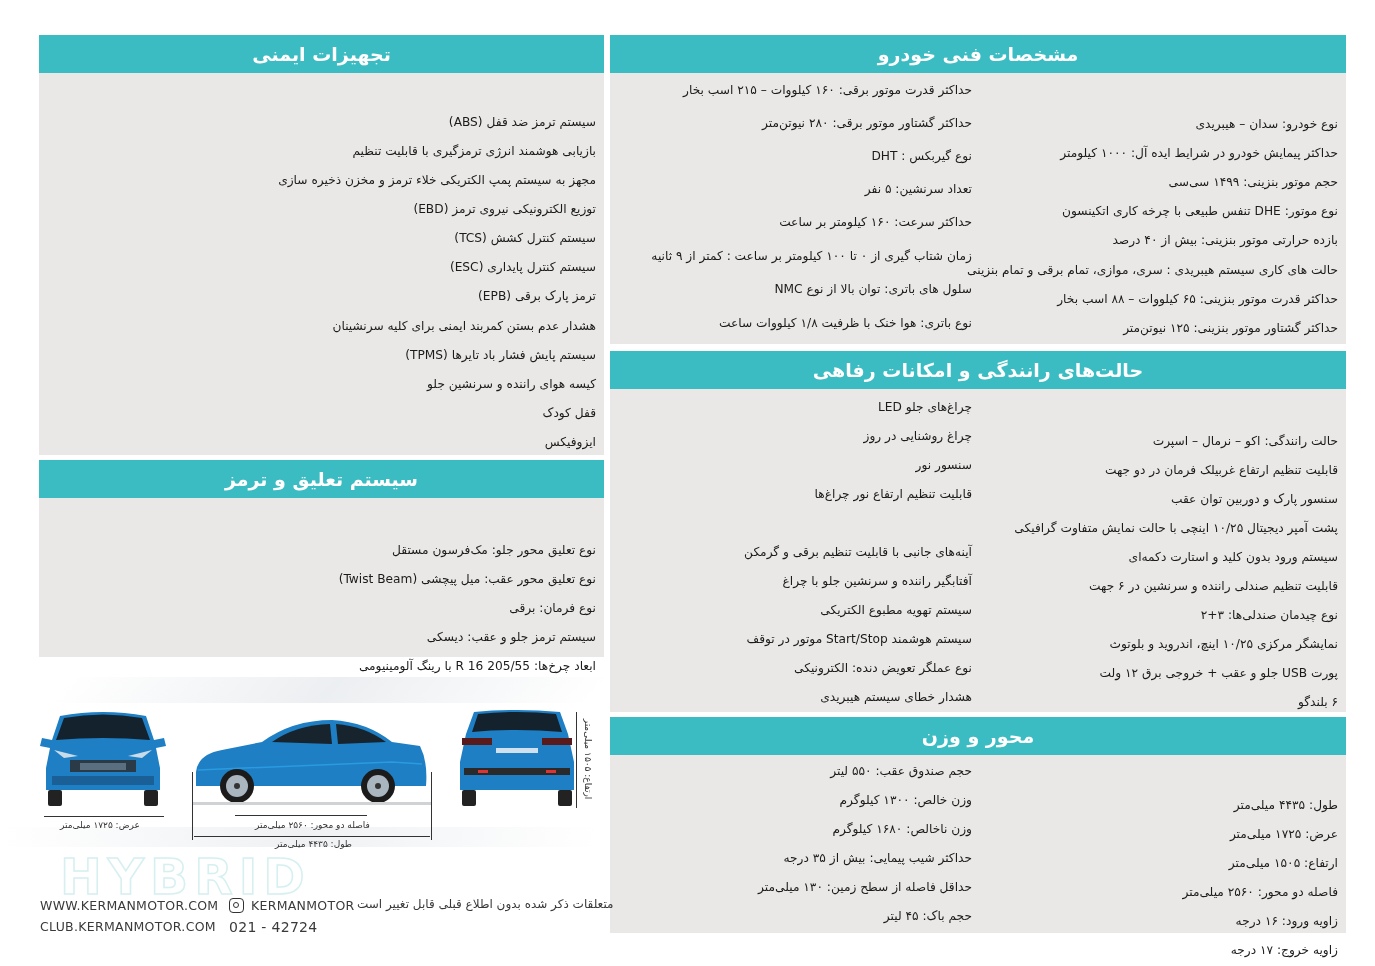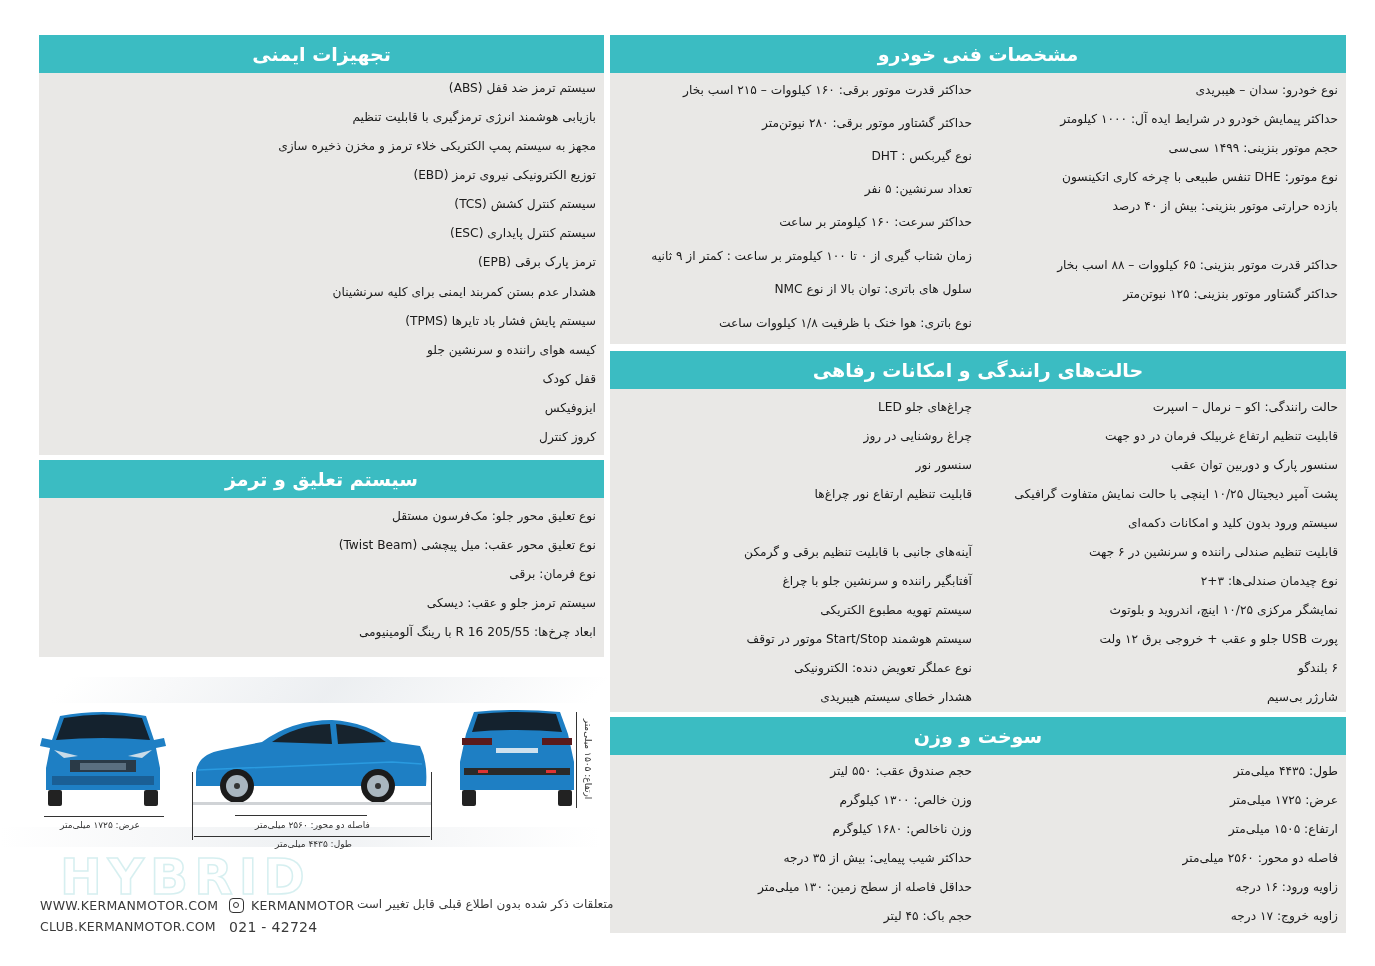--- a/index.html
+++ b/index.html
@@ -23,21 +23,21 @@
   #p-drive-hdr  { left: 610px; top: 351px; width: 736px; }
   #p-drive      { left: 610px; top: 389px; width: 736px; height: 323px; }
   #p-dim-hdr    { left: 610px; top: 717px; width: 736px; }
   #p-dim        { left: 610px; top: 755px; width: 736px; height: 178px; }
 
   #p-safe-hdr   { left: 39px; top: 35px;  width: 565px; }
   #p-safe       { left: 39px; top: 73px;  width: 565px; height: 382px; }
   #p-susp-hdr   { left: 39px; top: 460px; width: 565px; }
   #p-susp       { left: 39px; top: 498px; width: 565px; height: 159px; }
 
-  .col-r { right: 8px; }
+  .col-r { right: 8px; margin-top: 34px; }
   .col-l { right: 374px; }
 
   
   #car-area { position: absolute; left: 0; top: 657px; width: 610px; height: 240px; }
   .bg-swoosh { position: absolute; background: linear-gradient(90deg, rgba(230,233,236,0) 0%, rgba(225,229,233,0.9) 50%, rgba(230,233,236,0) 100%); }
   .car { position: absolute; }
   .dim-line { position: absolute; background: #333; }
   .dim-label { position: absolute; font-size: 9px; color: #333; white-space: nowrap; direction: rtl; }
 
   .hybrid-word {
@@ -55,60 +55,61 @@
 </head>
 <body>
 
 <div class="hdr" id="p-spec-hdr">مشخصات فنی خودرو</div>
 <div class="panel" id="p-spec">
   <div class="row col-r" style="top:9px">نوع خودرو: سدان – هیبریدی</div>
   <div class="row col-r" style="top:38px">حداکثر پیمایش خودرو در شرایط ایده آل: ۱۰۰۰ کیلومتر</div>
   <div class="row col-r" style="top:67px">حجم موتور بنزینی: ۱۴۹۹ سی‌سی</div>
   <div class="row col-r" style="top:96px">نوع موتور: DHE تنفس طبیعی با چرخه کاری اتکینسون</div>
   <div class="row col-r" style="top:125px">بازده حرارتی موتور بنزینی: بیش از ۴۰ درصد</div>
+  <div class="row col-r" style="top:155px">حالت های کاری سیستم هیبریدی : سری، موازی، تمام برقی و تمام بنزینی</div>
   <div class="row col-r" style="top:184px">حداکثر قدرت موتور بنزینی: ۶۵ کیلووات – ۸۸ اسب بخار</div>
   <div class="row col-r" style="top:213px">حداکثر گشتاور موتور بنزینی: ۱۲۵ نیوتن‌متر</div>
 
   <div class="row col-l" style="top:9px">حداکثر قدرت موتور برقی: ۱۶۰ کیلووات – ۲۱۵ اسب بخار</div>
   <div class="row col-l" style="top:42px">حداکثر گشتاور موتور برقی: ۲۸۰ نیوتن‌متر</div>
   <div class="row col-l" style="top:75px">نوع گیربکس : DHT</div>
   <div class="row col-l" style="top:108px">تعداد سرنشین: ۵ نفر</div>
   <div class="row col-l" style="top:141px">حداکثر سرعت: ۱۶۰ کیلومتر بر ساعت</div>
   <div class="row col-l" style="top:175px">زمان شتاب گیری از ۰ تا ۱۰۰ کیلومتر بر ساعت : کمتر از ۹ ثانیه</div>
   <div class="row col-l" style="top:208px">سلول های باتری: توان بالا از نوع NMC</div>
   <div class="row col-l" style="top:242px">نوع باتری:  هوا خنک با ظرفیت ۱/۸ کیلووات ساعت</div>
 </div>
 
 <div class="hdr" id="p-drive-hdr">حالت‌های رانندگی و امکانات رفاهی</div>
 <div class="panel" id="p-drive">
   <div class="row col-r" style="top:10px">حالت رانندگی: اکو – نرمال – اسپرت</div>
   <div class="row col-r" style="top:39px">قابلیت تنظیم ارتفاع غربیلک فرمان در دو جهت</div>
   <div class="row col-r" style="top:68px">سنسور پارک و دوربین توان عقب</div>
   <div class="row col-r" style="top:97px">پشت آمپر دیجیتال ۱۰/۲۵ اینچی با حالت نمایش متفاوت گرافیکی</div>
-  <div class="row col-r" style="top:126px">سیستم ورود بدون کلید و امکانات دکمه‌ای</div>
+  <div class="row col-r" style="top:126px">سیستم ورود بدون کلید و استارت دکمه‌ای</div>
   <div class="row col-r" style="top:155px">قابلیت تنظیم صندلی راننده و سرنشین در ۶ جهت</div>
   <div class="row col-r" style="top:184px">نوع چیدمان صندلی‌ها: ۳+۲</div>
   <div class="row col-r" style="top:213px">نمایشگر مرکزی ۱۰/۲۵ اینچ، اندروید و بلوتوث</div>
   <div class="row col-r" style="top:242px">پورت USB جلو و عقب + خروجی برق ۱۲ ولت</div>
   <div class="row col-r" style="top:271px">۶ بلندگو</div>
   <div class="row col-r" style="top:300px">شارژر بی‌سیم</div>
 
   <div class="row col-l" style="top:10px">چراغ‌های جلو LED</div>
   <div class="row col-l" style="top:39px">چراغ روشنایی در روز</div>
   <div class="row col-l" style="top:68px">سنسور نور</div>
   <div class="row col-l" style="top:97px">قابلیت تنظیم ارتفاع نور چراغ‌ها</div>
   <div class="row col-l" style="top:155px">آینه‌های جانبی با قابلیت تنظیم برقی و گرمکن</div>
   <div class="row col-l" style="top:184px">آفتابگیر راننده و سرنشین جلو با چراغ</div>
   <div class="row col-l" style="top:213px">سیستم تهویه مطبوع الکتریکی</div>
   <div class="row col-l" style="top:242px">سیستم هوشمند Start/Stop موتور در توقف</div>
   <div class="row col-l" style="top:271px">نوع عملگر تعویض دنده: الکترونیکی</div>
   <div class="row col-l" style="top:300px">هشدار خطای سیستم هیبریدی</div>
 </div>
 
-<div class="hdr" id="p-dim-hdr">سوخت و وزن</div>
+<div class="hdr" id="p-dim-hdr">محور و وزن</div>
 <div class="panel" id="p-dim">
   <div class="row col-r" style="top:8px">طول: ۴۴۳۵ میلی‌متر</div>
   <div class="row col-r" style="top:37px">عرض: ۱۷۲۵ میلی‌متر</div>
   <div class="row col-r" style="top:66px">ارتفاع: ۱۵۰۵ میلی‌متر</div>
   <div class="row col-r" style="top:95px">فاصله دو محور: ۲۵۶۰ میلی‌متر</div>
   <div class="row col-r" style="top:124px">زاویه ورود: ۱۶ درجه</div>
   <div class="row col-r" style="top:153px">زاویه خروج: ۱۷ درجه</div>
 
   <div class="row col-l" style="top:8px">حجم صندوق عقب: ۵۵۰ لیتر</div>
   <div class="row col-l" style="top:37px">وزن خالص: ۱۳۰۰ کیلوگرم</div>

